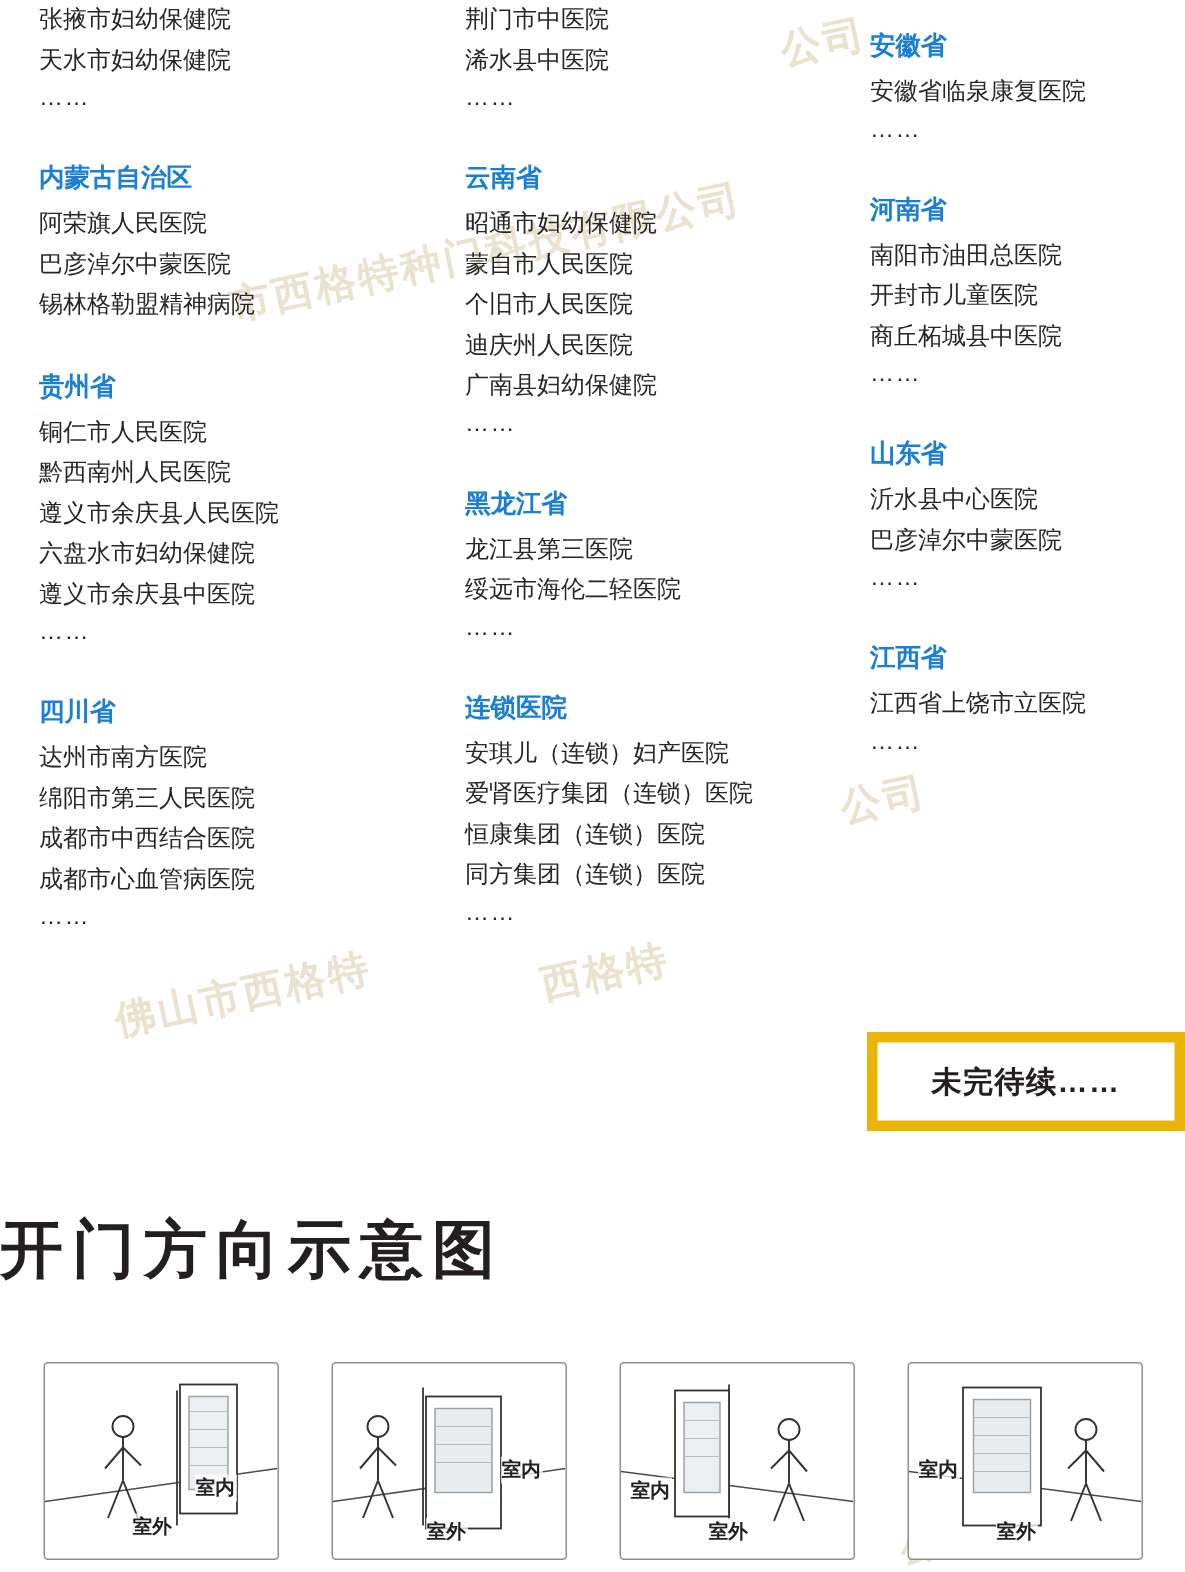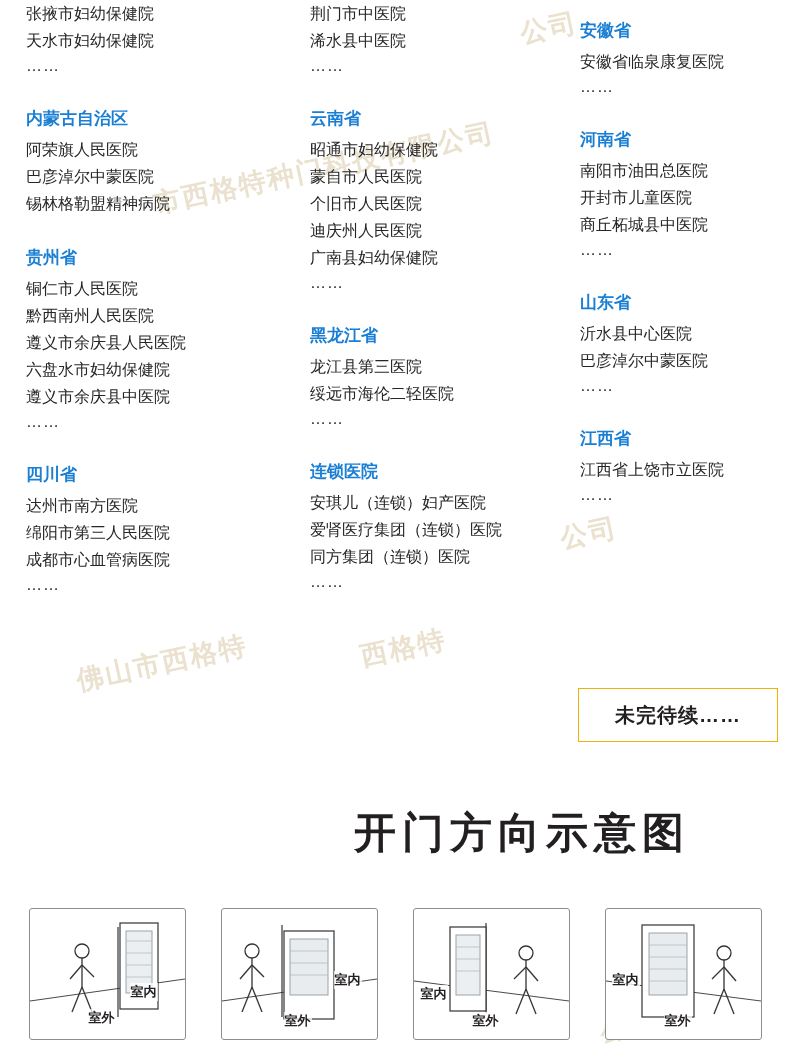--- a/index.html
+++ b/index.html
@@ -76,41 +76,41 @@
     letter-spacing: 1px;
   }
 
   
   .tbc {
     position: absolute;
     left: 578px;
     top: 688px;
     width: 198px;
     height: 52px;
-    border: 1px solid #eab308;
+    border: 7px solid #eab308;
     display: flex;
     align-items: center;
     justify-content: center;
     background: rgba(255,255,255,.6);
     z-index: 3;
   }
   .tbc span {
     font-size: 20px;
     font-weight: bold;
     color: #231f20;
     letter-spacing: 1px;
   }
 
   
   .section-title {
     position: absolute;
     top: 805px;
     left: 0;
     width: 690px;
-    text-align: right;
+    text-align: left;
     font-size: 42px;
     font-weight: bold;
     letter-spacing: 6px;
     color: #231f20;
     z-index: 3;
   }
 
   
   .doors {
     position: absolute;
@@ -169,20 +169,21 @@
         <div class="hosp">黔西南州人民医院</div>
         <div class="hosp">遵义市余庆县人民医院</div>
         <div class="hosp">六盘水市妇幼保健院</div>
         <div class="hosp">遵义市余庆县中医院</div>
         <div class="dots">……</div>
       </div>
       <div class="group">
         <div class="prov">四川省</div>
         <div class="hosp">达州市南方医院</div>
         <div class="hosp">绵阳市第三人民医院</div>
+        <div class="hosp">成都市中西结合医院</div>
         <div class="hosp">成都市心血管病医院</div>
         <div class="dots">……</div>
       </div>
     </div>
   <div class="col col-2">
       <div class="hosp">荆门市中医院</div>
       <div class="hosp">浠水县中医院</div>
       <div class="dots">……</div>
       <div class="group">
         <div class="prov">云南省</div>
@@ -196,20 +197,21 @@
       <div class="group">
         <div class="prov">黑龙江省</div>
         <div class="hosp">龙江县第三医院</div>
         <div class="hosp">绥远市海伦二轻医院</div>
         <div class="dots">……</div>
       </div>
       <div class="group">
         <div class="prov">连锁医院</div>
         <div class="hosp">安琪儿（连锁）妇产医院</div>
         <div class="hosp">爱肾医疗集团（连锁）医院</div>
+        <div class="hosp">恒康集团（连锁）医院</div>
         <div class="hosp">同方集团（连锁）医院</div>
         <div class="dots">……</div>
       </div>
     </div>
   <div class="col col-3">
       <div class="group">
         <div class="prov">安徽省</div>
         <div class="hosp">安徽省临泉康复医院</div>
         <div class="dots">……</div>
       </div>

